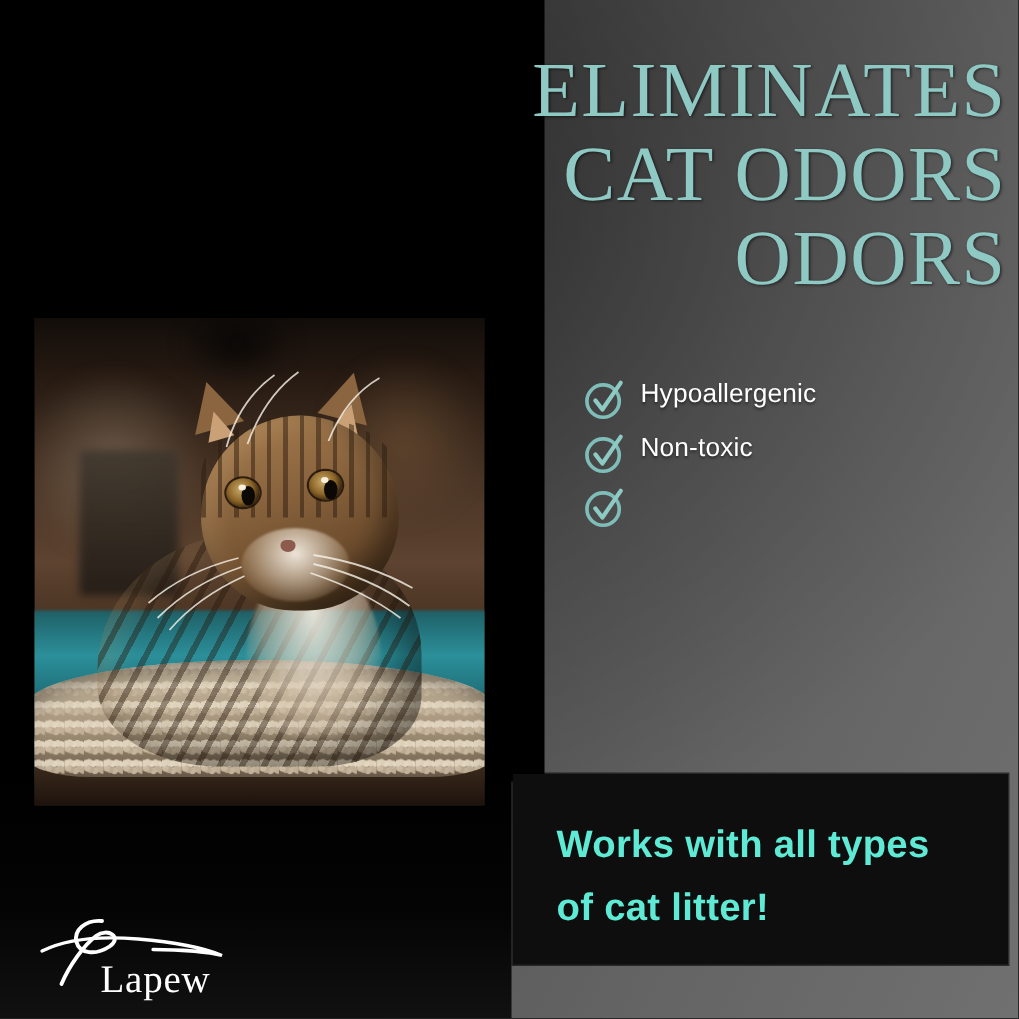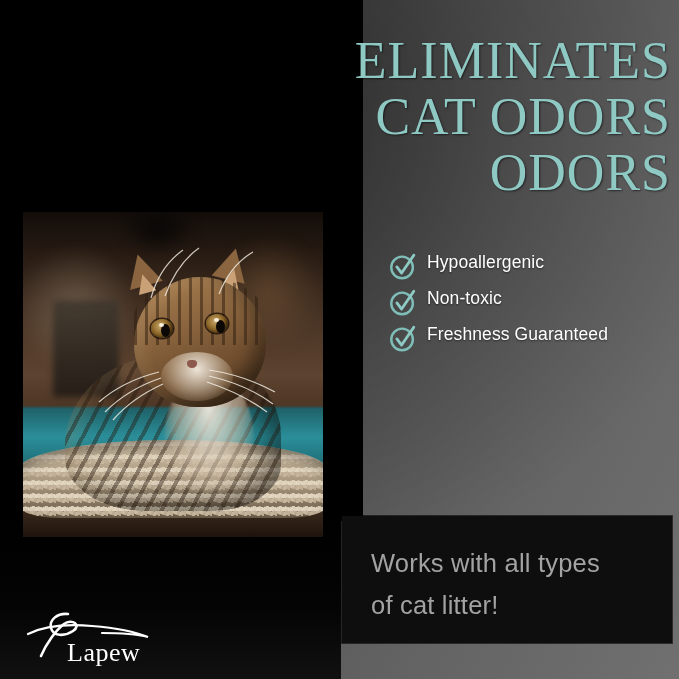--- a/index.html
+++ b/index.html
@@ -316,24 +316,25 @@
     width: 330px;
     height: 127px;
     background: #0e0e0e;
     box-shadow: 0 0 0 1px rgba(0,0,0,0.6);
   }
   .callout-text {
     position: absolute;
     left: 29px;
     top: 26px;
     width: 290px;
-    color: #a3a3a3;
+    color: #5eead4;
     font-size: 25.5px;
     line-height: 42px;
     letter-spacing: 0.2px;
+    font-weight: bold;
   }
 
   
   .logo {
     position: absolute;
     left: 24px;
     top: 604px;
     width: 140px;
     height: 62px;
   }
@@ -431,21 +432,20 @@
       </svg>
       <div class="benefit-label">Non-toxic</div>
     </div>
 
 
     <div class="benefit">
       <svg class="check-icon" viewBox="0 0 32 32">
         <circle cx="15" cy="17.5" r="11.5" fill="none" stroke="#7fbdb8" stroke-width="2.6"></circle>
         <path d="M9.5 17 L14.5 23.5 L27.5 4.5" fill="none" stroke="#8ecac4" stroke-width="3" stroke-linecap="round" stroke-linejoin="round"></path>
       </svg>
-      <div class="benefit-label">Freshness Guaranteed</div>
     </div>
 
   </div>
 
   <div class="callout">
     <div class="callout-text">
       <div>Works with all types</div>
       <div>of cat litter!</div>
     </div>
   </div>

